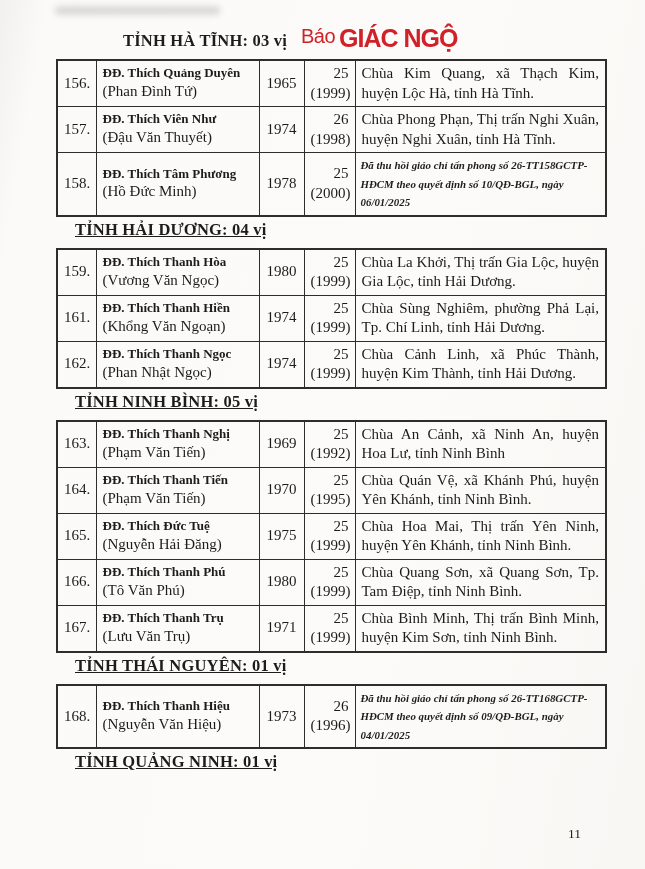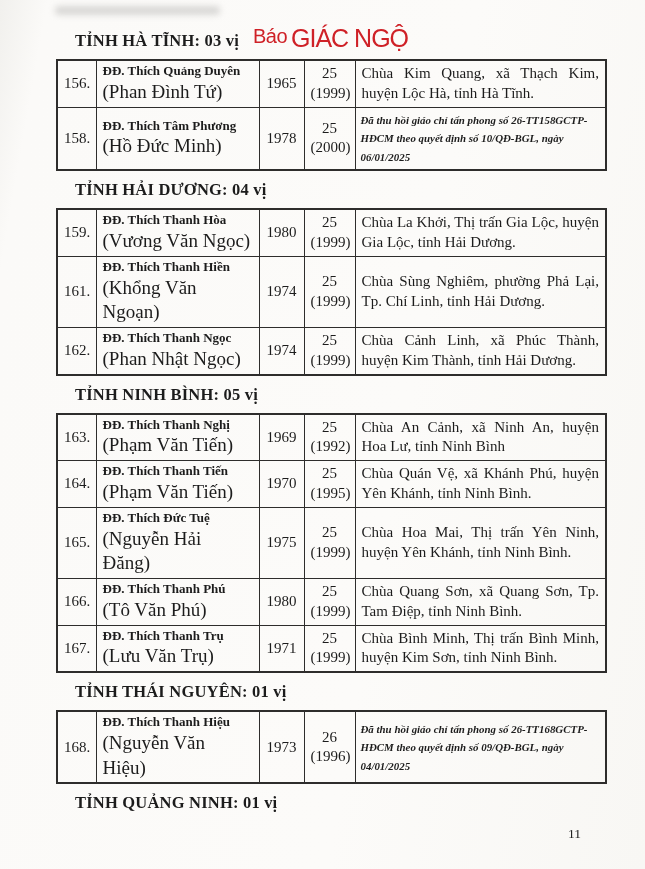--- a/index.html
+++ b/index.html
@@ -16,52 +16,53 @@
     position:absolute; left:55px; top:6px; width:165px; height:9px;
     background:#bdbcba; filter:blur(3px); opacity:.55; border-radius:4px;
   }
   .first-line {
     display:flex; align-items:flex-end;
     margin:25px 0 8px 75px; height:26px;
   }
   .sec-title {
     font-weight:bold; font-size:16.5px; letter-spacing:.2px;
     white-space:nowrap;
-  }
-  .headline { margin:9px 0 6px 75px; height:22px; }
+    margin-left:48px;
+  }
+  .headline { margin:3px 0 6px 75px; height:22px;text-decoration:underline; }
   .logo { margin-left:14px; line-height:1; white-space:nowrap; display:flex; align-items:flex-start; }
   .logo .pfx {
     font-family:"Liberation Sans", sans-serif;
     color:#cf2127; font-size:20px; font-weight:500;
     letter-spacing:-0.5px;
   }
   .logo .ttl {
     font-family:"Liberation Sans", sans-serif;
-    color:#cf2127; font-size:25px; font-weight:400;
+    color:#cf2127; font-size:25px; font-weight:700;
     letter-spacing:-1px; margin-left:4px;
   }
   table.roster {
     border-collapse:collapse; table-layout:fixed;
     margin-left:56px; width:549px;
     border:2.2px solid #2e2d2c;
   }
   table.roster td {
     border:1.5px solid #2e2d2c;
     vertical-align:middle;
     padding:2px 6px;
     font-size:15px; line-height:1.3;
     height:41px;
   }
   table.single td { height:48px; }
   td.c-no   { text-align:center; padding:2px 2px; }
   td.c-name { padding-left:9px; }
   td.c-name .nm { font-weight:bold; font-size:13px; }
-  td.c-name .ln { font-size:19px; }
+  td.c-name .ln { font-size:15px; }
   td.c-year { text-align:center; }
-  td.c-rank { text-align:center; line-height:1.25; }
+  td.c-rank { text-align:right; line-height:1.25; }
   td.c-addr { text-align:justify; padding:3px 8px;margin-left:48px; }
   td.c-addr.note {
     font-weight:bold; font-size:10.9px; line-height:1.7;
     text-align:left; padding:3px 5px;font-style:italic;
   }
   .pageno {
     position:absolute; right:64px; bottom:27px;
     font-size:13.5px; color:#222;
   }
 </style>
@@ -95,20 +96,33 @@
           <div class="ln">(Phan Đình Tứ)</div>
         </td>
         <td class="c-year">1965</td>
         <td class="c-rank">
           <div>25</div>
           <div>(1999)</div>
         </td>
         <td class="c-addr">Chùa Kim Quang, xã Thạch Kim, huyện Lộc Hà, tỉnh Hà Tĩnh.</td>
       </tr>
       <tr>
+        <td class="c-no">157.</td>
+        <td class="c-name">
+          <div class="nm">ĐĐ. Thích Viên Như</div>
+          <div class="ln">(Đậu Văn Thuyết)</div>
+        </td>
+        <td class="c-year">1974</td>
+        <td class="c-rank">
+          <div>26</div>
+          <div>(1998)</div>
+        </td>
+        <td class="c-addr">Chùa Phong Phạn, Thị trấn Nghi Xuân, huyện Nghi Xuân, tỉnh Hà Tĩnh.</td>
+      </tr>
+      <tr>
         <td class="c-no">158.</td>
         <td class="c-name">
           <div class="nm">ĐĐ. Thích Tâm Phương</div>
           <div class="ln">(Hồ Đức Minh)</div>
         </td>
         <td class="c-year">1978</td>
         <td class="c-rank">
           <div>25</div>
           <div>(2000)</div>
         </td>

